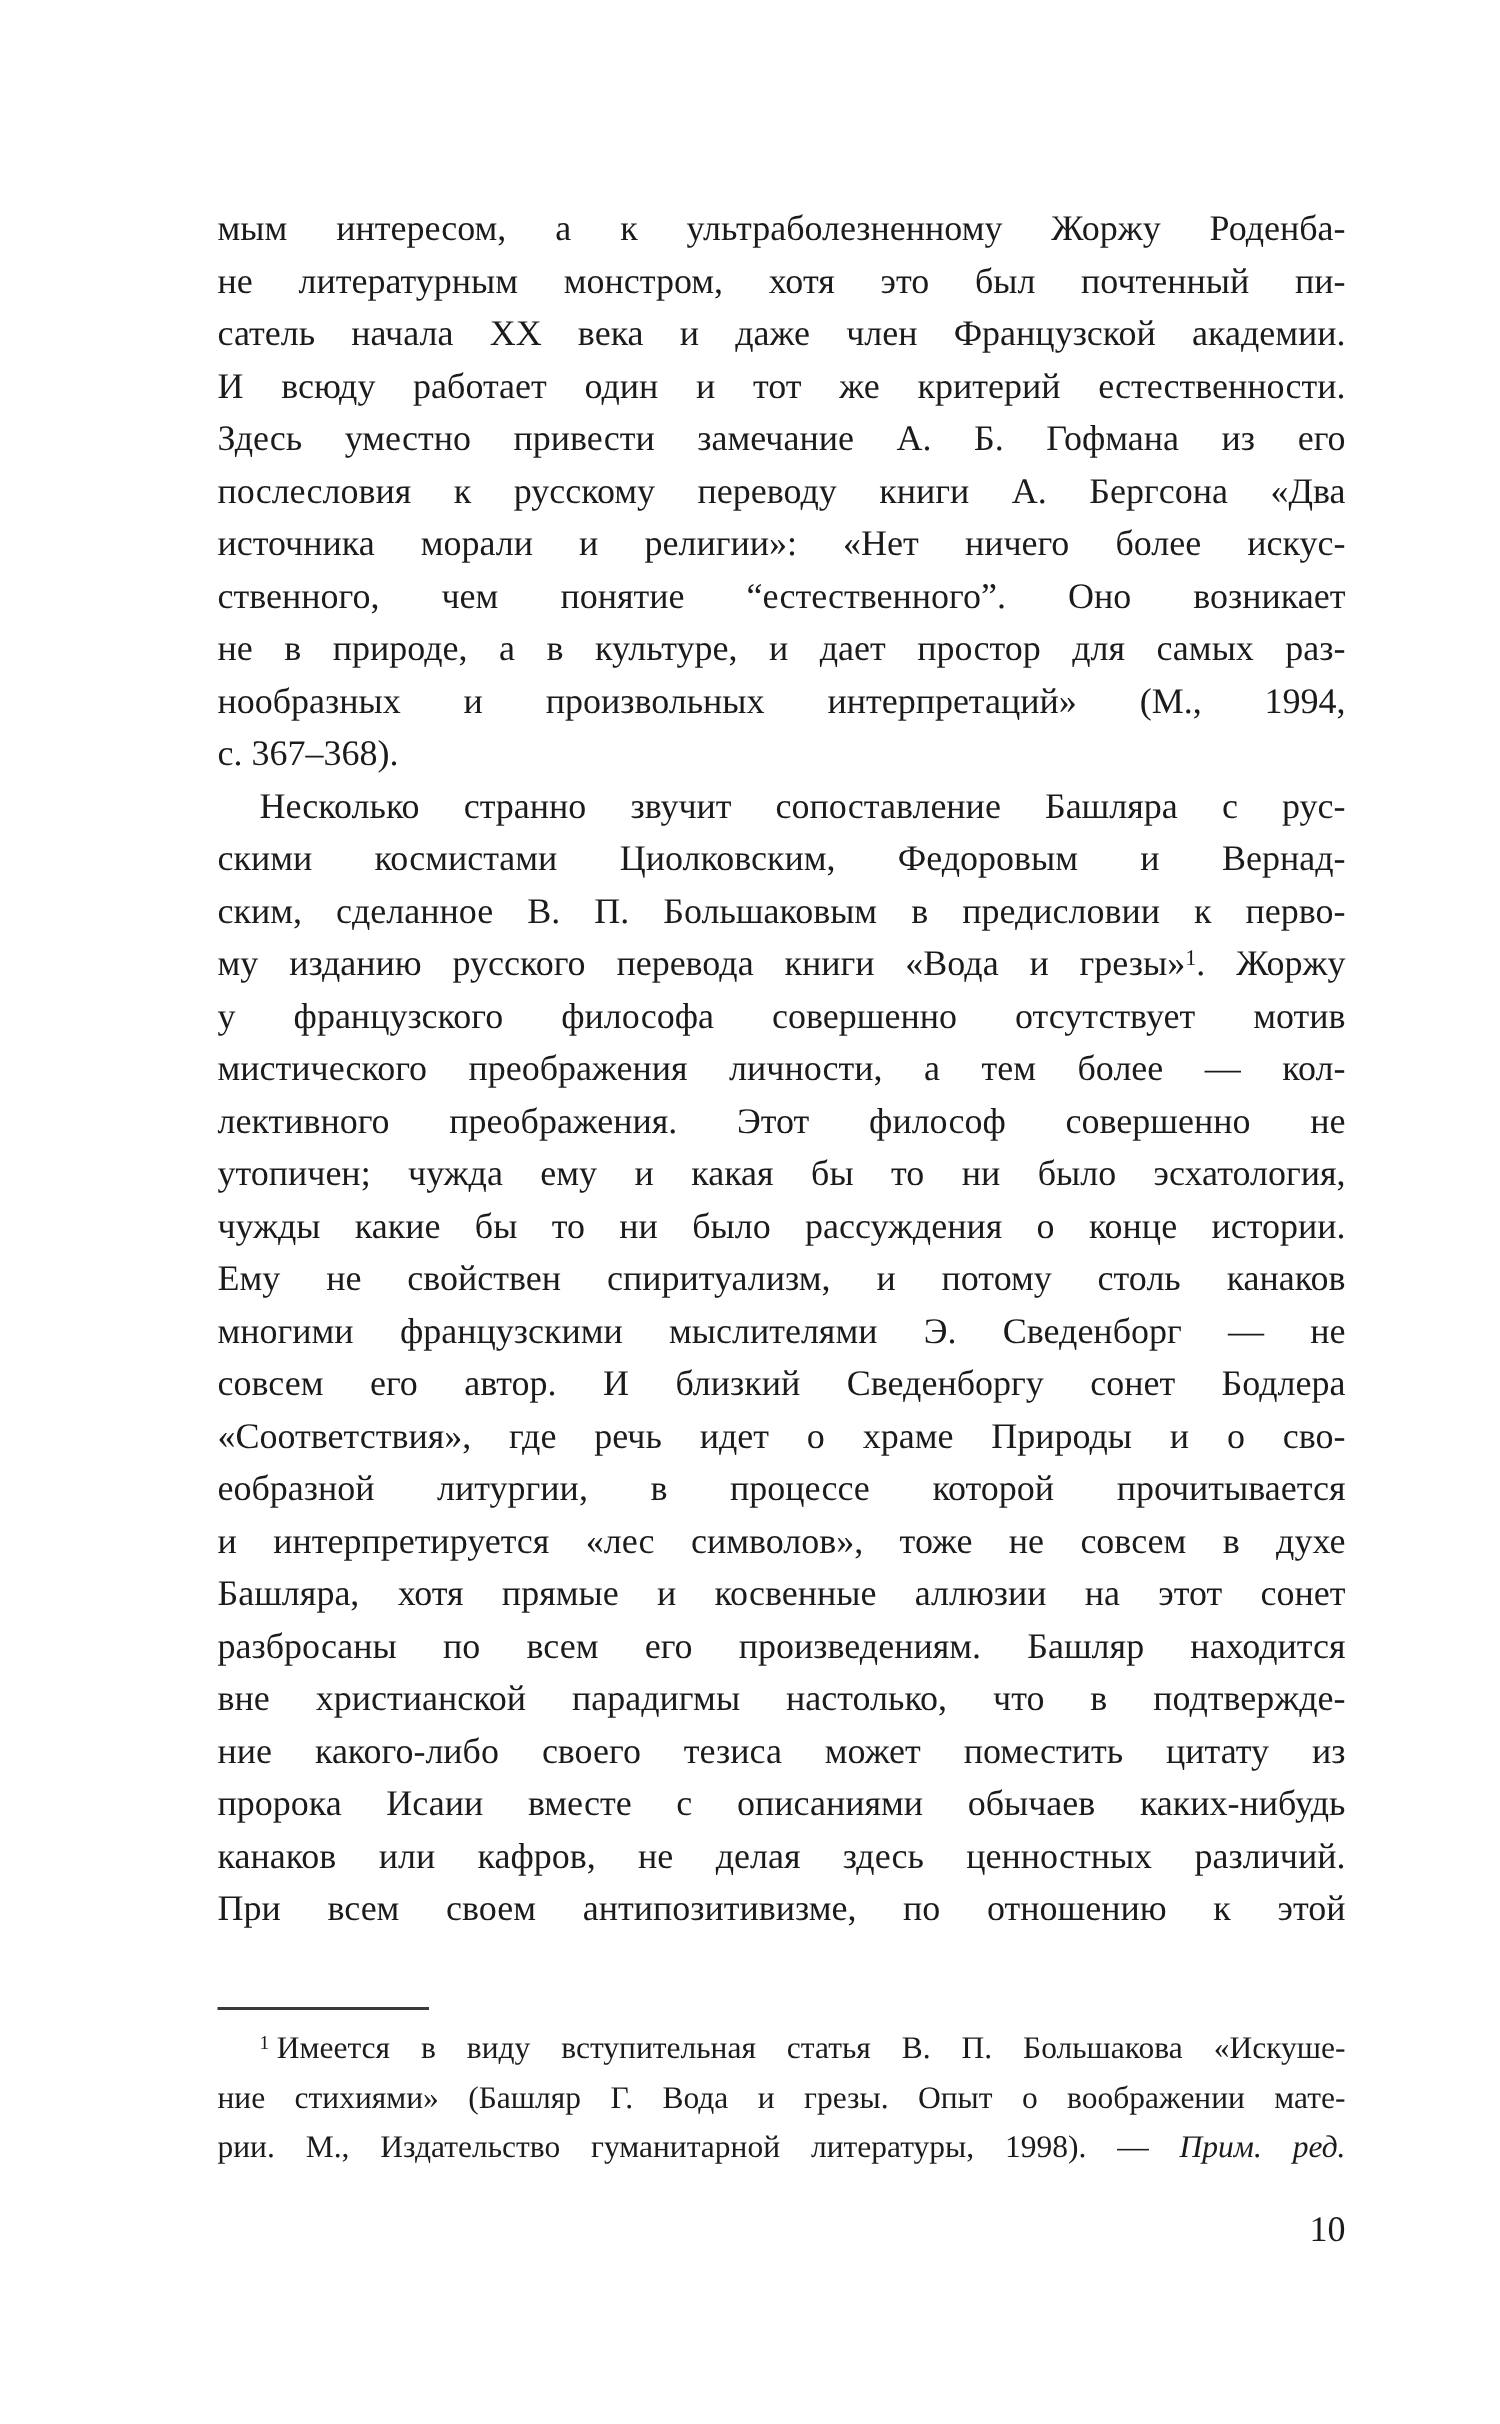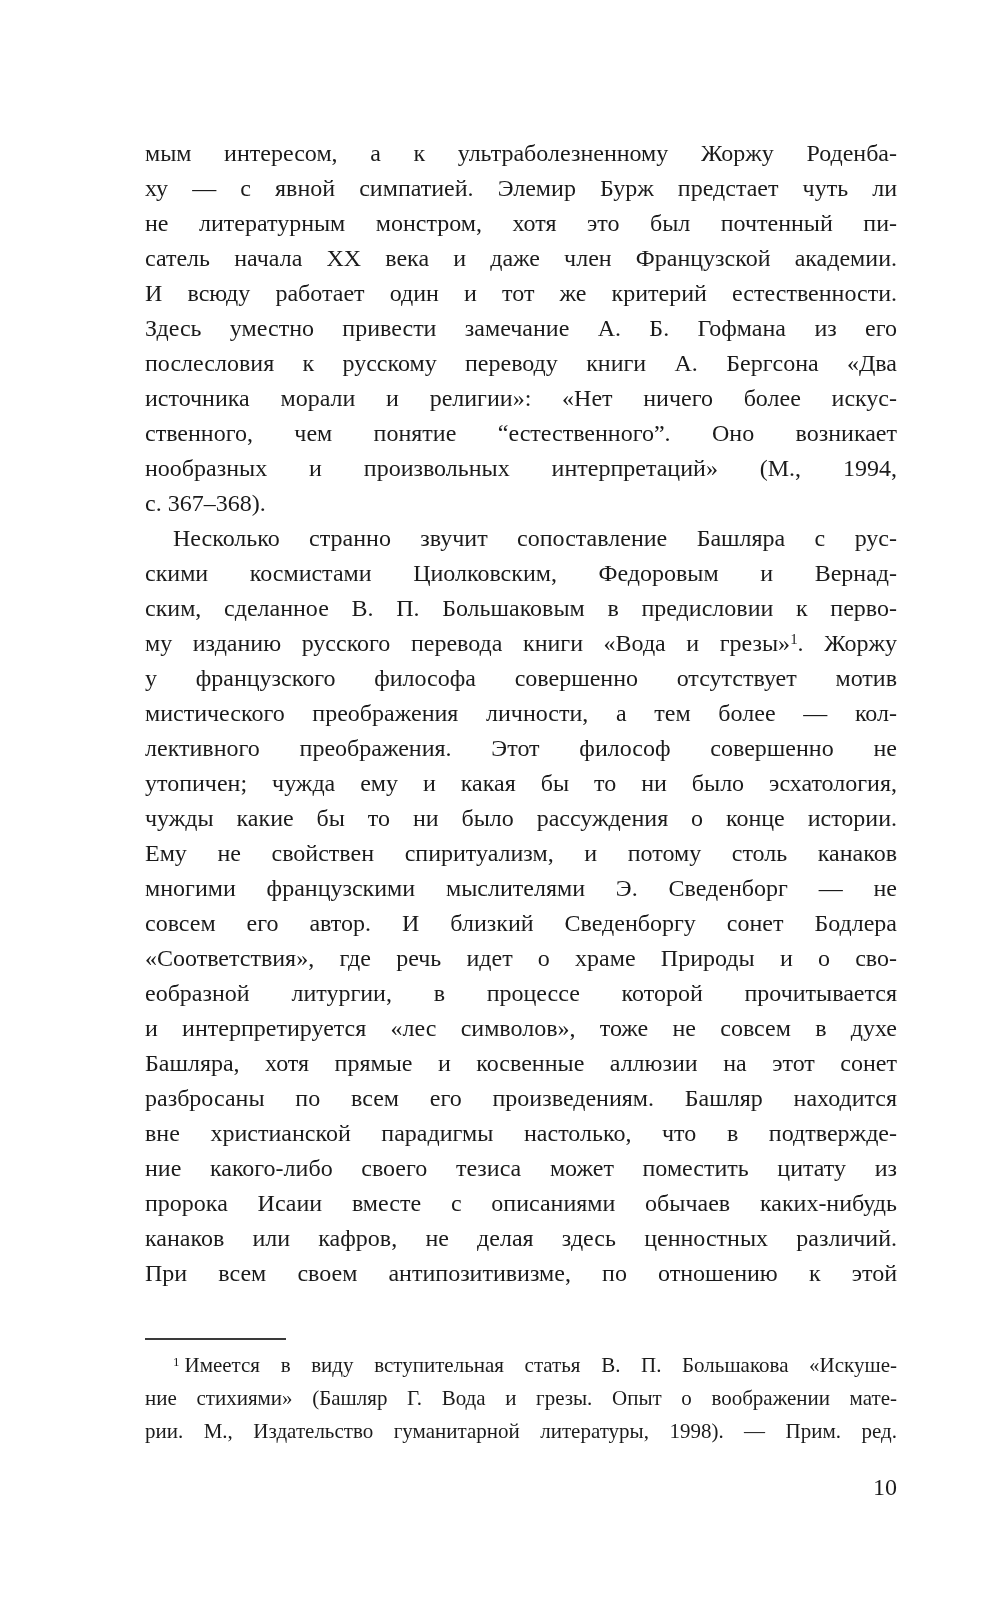--- a/index.html
+++ b/index.html
@@ -56,48 +56,49 @@
     left: 145px;
     top: 1349px;
     width: 752px;
     font-size: 21px;
     line-height: 33px;
   }
   .footnote .supref {
     margin-right: 5px;
   }
   .fn-italic {
+    font-style: italic;
   }
   .page-number {
     position: absolute;
     left: 145px;
     top: 1472px;
     width: 752px;
     text-align: right;
     font-size: 24px;
     line-height: 30px;
   }
 </style>
 </head>
 <body>
 
 <div class="page">
 
   <div class="textblock">
 
     <div>
       <div class="line">мым интересом, а к ультраболезненному Жоржу Роденба-</div>
-      <div class="line">ху — с явной симпатией. Элемир Бурж предстает чуть ли</div>
       <div class="line">не литературным монстром, хотя это был почтенный пи-</div>
       <div class="line">сатель начала XX века и даже член Французской академии.</div>
       <div class="line">И всюду работает один и тот же критерий естественности.</div>
       <div class="line">Здесь уместно привести замечание А. Б. Гофмана из его</div>
       <div class="line">послесловия к русскому переводу книги А. Бергсона «Два</div>
       <div class="line">источника морали и религии»: «Нет ничего более искус-</div>
       <div class="line">ственного, чем понятие “естественного”. Оно возникает</div>
+      <div class="line">не в природе, а в культуре, и дает простор для самых раз-</div>
       <div class="line">нообразных и произвольных интерпретаций» (М., 1994,</div>
       <div class="line end">с. 367–368).</div>
     </div>
 
     <div>
       <div class="line indent">Несколько странно звучит сопоставление Башляра с рус-</div>
       <div class="line">скими космистами Циолковским, Федоровым и Вернад-</div>
       <div class="line">ским, сделанное В. П. Большаковым в предисловии к перво-</div>
       <div class="line">
         <span>му изданию русского перевода книги «Вода и грезы»</span><span class="supref">1</span><span>. Жоржу</span>

